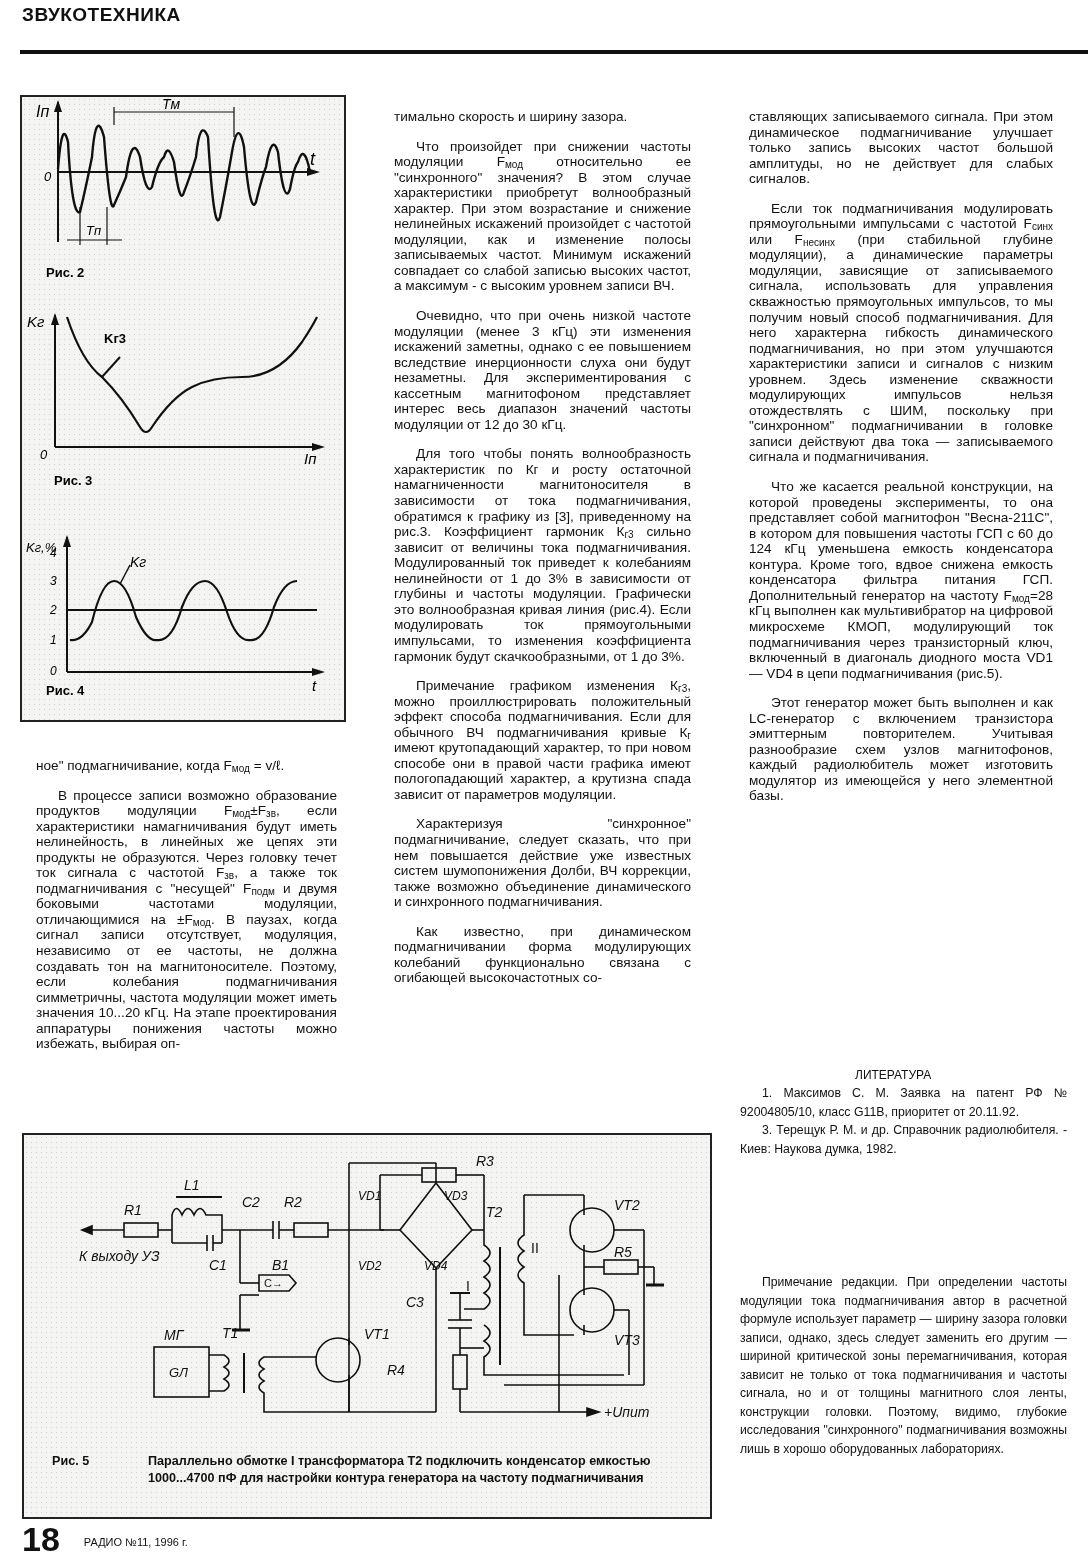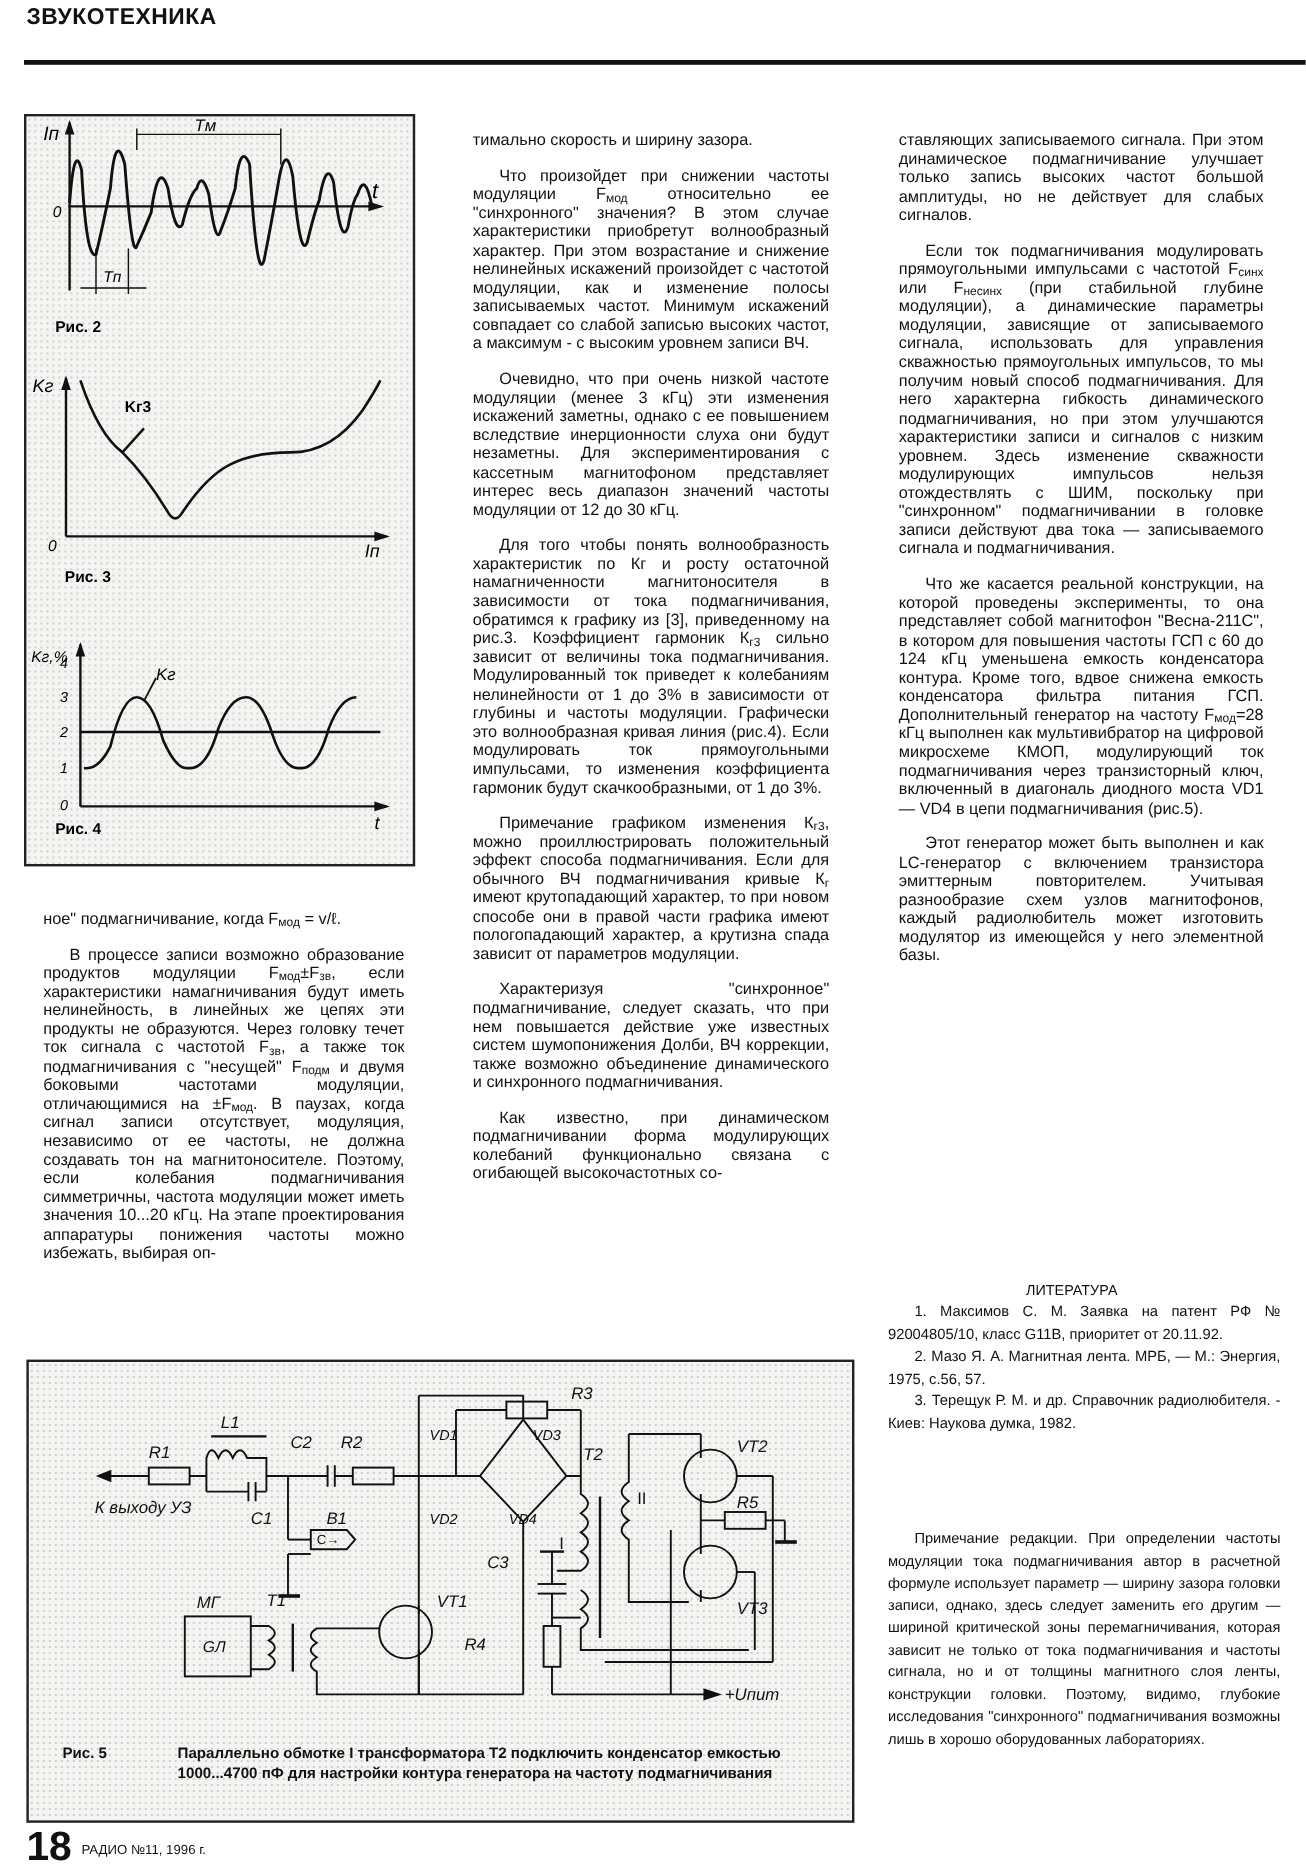--- a/index.html
+++ b/index.html
@@ -13,21 +13,21 @@
   .fig-box { position: absolute; border: 2px solid #222; background: #f4f4f2;
      background-image: radial-gradient(#cfcfcf 0.6px, transparent 0.7px); background-size: 5px 5px; }
   .lit-title { position: absolute; left: 855px; top: 1068px; font-size: 12px; }
   .lit { position: absolute; left: 740px; top: 1084px; width: 327px; font-size: 12.3px; line-height: 18.5px; text-align: justify; }
   .lit p { margin: 0; text-indent: 22px; }
   .note { position: absolute; left: 740px; top: 1273px; width: 327px; font-size: 12.2px; line-height: 18.5px; text-align: justify; }
   .note p { margin: 0; text-indent: 22px; }
   .note b { font-weight: 400; }
   .footer { position: absolute; left: 22px; top: 1520px; }
   .footer .pg { font-size: 34px; font-weight: 900; }
-  .footer .mag { font-size: 11px; margin-left: 8px; vertical-align: 5px; }
+  .footer .mag { font-size: 11px; margin-left: 24px; vertical-align: 5px; }
   .fig5-cap { position: absolute; left: 52px; top: 1453px; width: 660px; font-size: 12.6px; font-weight: 900; line-height: 17px; }
   .fig5-cap .lbl { position: absolute; left: 0; top: 0; }
   .fig5-cap .txt { position: absolute; left: 96px; top: 0; width: 560px; }
   svg text { font-family: "Liberation Sans", sans-serif; }
 </style>
 </head>
 <body>
 
 <div class="header-title">ЗВУКОТЕХНИКА</div>
 <div class="header-rule"></div>
@@ -108,21 +108,20 @@
 <div class="col" style="left:735px; top:95px; width:332px;">
   <p class="noindent">ставляющих записываемого сигнала. При этом динамическое подмагничивание улучшает только запись высоких частот большой амплитуды, но не действует для слабых сигналов.</p>
   <p><span>Если ток подмагничивания модулировать прямоугольными импульсами с частотой F</span><sub>синх</sub><span> или F</span><sub>несинх</sub><span> (при стабильной глубине модуляции), а динамические параметры модуляции, зависящие от записываемого сигнала, использовать для управления скважностью прямоугольных импульсов, то мы получим новый способ подмагничивания. Для него характерна гибкость динамического подмагничивания, но при этом улучшаются характеристики записи и сигналов с низким уровнем. Здесь изменение скважности модулирующих импульсов нельзя отождествлять с ШИМ, поскольку при "синхронном" подмагничивании в головке записи действуют два тока — записываемого сигнала и подмагничивания.</span></p>
   <p><span>Что же касается реальной конструкции, на которой проведены эксперименты, то она представляет собой магнитофон "Весна-211С", в котором для повышения частоты ГСП с 60 до 124 кГц уменьшена емкость конденсатора контура. Кроме того, вдвое снижена емкость конденсатора фильтра питания ГСП. Дополнительный генератор на частоту F</span><sub>мод</sub><span>=28 кГц выполнен как мультивибратор на цифровой микросхеме КМОП, модулирующий ток подмагничивания через транзисторный ключ, включенный в диагональ диодного моста VD1 — VD4 в цепи подмагничивания (рис.5).</span></p>
   <p>Этот генератор может быть выполнен и как LC-генератор с включением транзистора эмиттерным повторителем. Учитывая разнообразие схем узлов магнитофонов, каждый радиолюбитель может изготовить модулятор из имеющейся у него элементной базы.</p>
 </div>
 
 <div class="lit-title">ЛИТЕРАТУРА</div>
 <div class="lit">
   <p>1. Максимов С. М. Заявка на патент РФ № 92004805/10, класс G11B, приоритет от 20.11.92.</p>
-  <p>2. Мазо Я. А. Магнитная лента. МРБ, — М.: Энергия, 1975, с.56, 57.</p>
   <p>3. Терещук Р. М. и др. Справочник радиолюбителя. - Киев: Наукова думка, 1982.</p>
 </div>
 
 <div class="note">
   <p><b>Примечание редакции.</b><span> При определении частоты модуляции тока подмагничивания автор в расчетной формуле использует параметр — ширину зазора головки записи, однако, здесь следует заменить его другим — шириной критической зоны перемагничивания, которая зависит не только от тока подмагничивания и частоты сигнала, но и от толщины магнитного слоя ленты, конструкции головки. Поэтому, видимо, глубокие исследования "синхронного" подмагничивания возможны лишь в хорошо оборудованных лабораториях.</span></p>
 </div>
 
 <div class="fig-box" style="left:22px; top:1133px; width:686px; height:382px;">
   <svg width="686" height="320" viewBox="0 0 686 320" style="position:absolute;left:0;top:0;">
     <g stroke="#111" stroke-width="1.6" fill="none">

